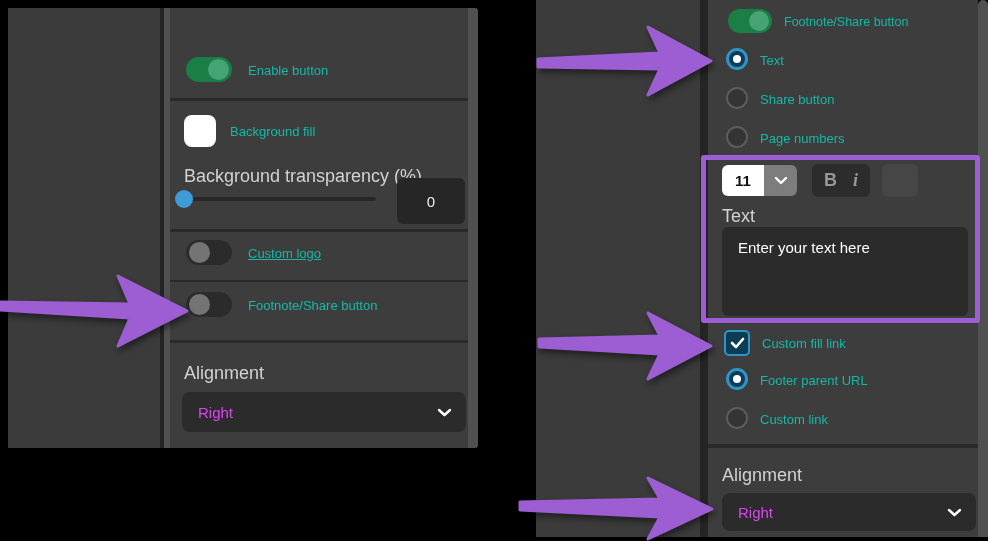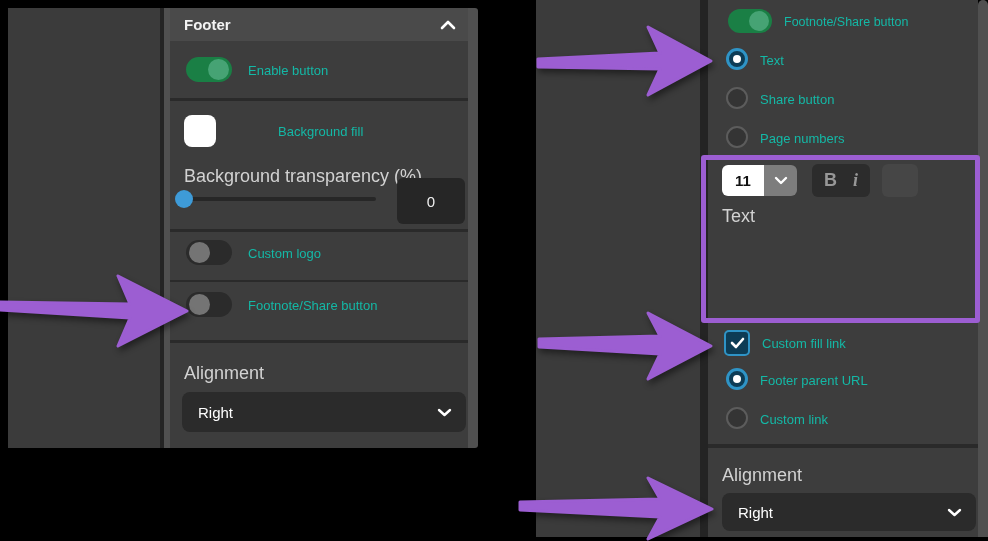--- a/index.html
+++ b/index.html
@@ -30,21 +30,21 @@
   .radio.selected::after{content:"";position:absolute;left:50%;top:50%;width:8px;height:8px;
          margin:-4px 0 0 -4px;border-radius:50%;background:#fff;}
   
   .checkbox{position:absolute;width:26px;height:26px;border-radius:5px;
          border:2px solid var(--blue,#2f94c6);background:var(--blue-fill,#0d3c55);
          box-sizing:border-box;display:flex;align-items:center;justify-content:center;}
   
   .select{position:absolute;background:var(--control,#2b2b2b);border-radius:8px;
           display:flex;align-items:center;justify-content:space-between;
           padding:0 14px 0 16px;box-sizing:border-box;}
-  .select .val{font-size:15px;color:#ffffff;text-align:center;}
+  .select .val{font-size:15px;color:#d946ef;text-align:center;}
   .valuebox{position:absolute;background:#262626;border-radius:6px;display:flex;
             align-items:center;justify-content:center;font-size:15px;color:#f0f0f0;}
   .slider-track{position:absolute;height:4px;border-radius:2px;background:#272727;}
   .slider-thumb{position:absolute;width:18px;height:18px;border-radius:50%;
                 background:var(--slider,#3e9bd8);}
   .swatch{position:absolute;background:#fff;border-radius:8px;}
   .fs-input{position:absolute;background:#fff;border-radius:6px 0 0 6px;display:flex;
             align-items:center;justify-content:center;font-size:15px;font-weight:700;color:#111;}
   .fs-btn{position:absolute;background:#7d7d7d;border-radius:0 6px 6px 0;display:flex;
           align-items:center;justify-content:center;}
@@ -68,45 +68,39 @@
 <body>
 
 <div class="stage">
 
   <div class="abs preview" style="left:8px;top:8px;width:152px;height:440px;"></div>
   <div class="abs sep-dark" style="left:160px;top:8px;width:4px;height:440px;"></div>
   <div class="abs scrollstrip" style="left:164px;top:8px;width:6px;height:440px;"></div>
 
   <div class="abs panel" style="left:170px;top:8px;width:298px;height:440px;">
 
-    <div class="panel-header abs" style="left:0;top:0;width:298px;height:33px;">
-      <span class="title">Footer</span>
-      <svg class="chev" width="16" height="10" viewBox="0 0 16 10">
-        <polyline points="2,8 8,2 14,8" fill="none" stroke="#fff" stroke-width="2.6" stroke-linecap="round" stroke-linejoin="round"></polyline>
-      </svg>
-    </div>
 
     <div class="toggle on" style="left:16px;top:49px;">
         <span class="knob"></span>
       </div>
     <span class="lbl abs" style="left:78px;top:55px;">Enable button</span>
     <div class="hr" style="top:90px;height:3px;"></div>
 
     <div class="swatch" style="left:14px;top:107px;width:32px;height:32px;"></div>
-    <span class="lbl abs" style="left:60px;top:116px;margin-left:48px;">Background fill</span>
+    <span class="lbl abs" style="left:60px;top:116px;">Background fill</span>
     <span class="small-lbl abs" style="left:14px;top:158px;">Background transparency (%)</span>
     <div class="slider-track" style="left:14px;top:189px;width:192px;"></div>
     <div class="slider-thumb" style="left:5px;top:182px;"></div>
     <div class="valuebox" style="left:227px;top:170px;width:68px;height:46px;">0</div>
     <div class="hr" style="top:221px;height:3px;"></div>
 
     <div class="toggle off" style="left:16px;top:232px;">
         <span class="knob"></span>
       </div>
-    <span class="lbl abs" style="left:78px;top:238px;">Custom logo</span>
+    <span class="lbl abs" style="left:78px;top:238px;text-decoration:underline;">Custom logo</span>
     <div class="hr" style="top:272px;height:2px;"></div>
 
     <div class="toggle off" style="left:16px;top:284px;">
         <span class="knob"></span>
       </div>
     <span class="lbl abs" style="left:78px;top:290px;">Footnote/Share button</span>
     <div class="hr" style="top:332px;height:3px;"></div>
 
     <span class="small-lbl abs" style="left:14px;top:355px;">Alignment</span>
     <div class="select" style="left:12px;top:384px;width:284px;height:40px;">
@@ -148,20 +142,21 @@
         <polyline points="2,2 7,7 12,2" fill="none" stroke="#fff" stroke-width="2.4" stroke-linecap="round" stroke-linejoin="round"></polyline>
       </svg>
     </div>
     <div class="bi-group" style="left:104px;top:164px;width:58px;height:33px;">
       <span class="bi-b">B</span>
       <span class="bi-i">i</span>
     </div>
     <div class="empty-btn" style="left:174px;top:164px;width:36px;height:33px;"></div>
 
     <span class="small-lbl abs" style="left:14px;top:206px;">Text</span>
+    <div class="textarea" style="left:14px;top:227px;width:246px;height:89px;">Enter your text here</div>
 
     <div>
       <span class="checkbox" style="left:16px;top:330px;">
         <svg class="chev" width="15" height="12" viewBox="0 0 15 12">
           <polyline points="2,6 6,10 13,2" fill="none" stroke="#fff" stroke-width="2.6" stroke-linecap="round" stroke-linejoin="round"></polyline>
         </svg>
       </span>
       <span class="lbl abs" style="left:54px;top:336px;">Custom fill link</span>
     </div>
 

